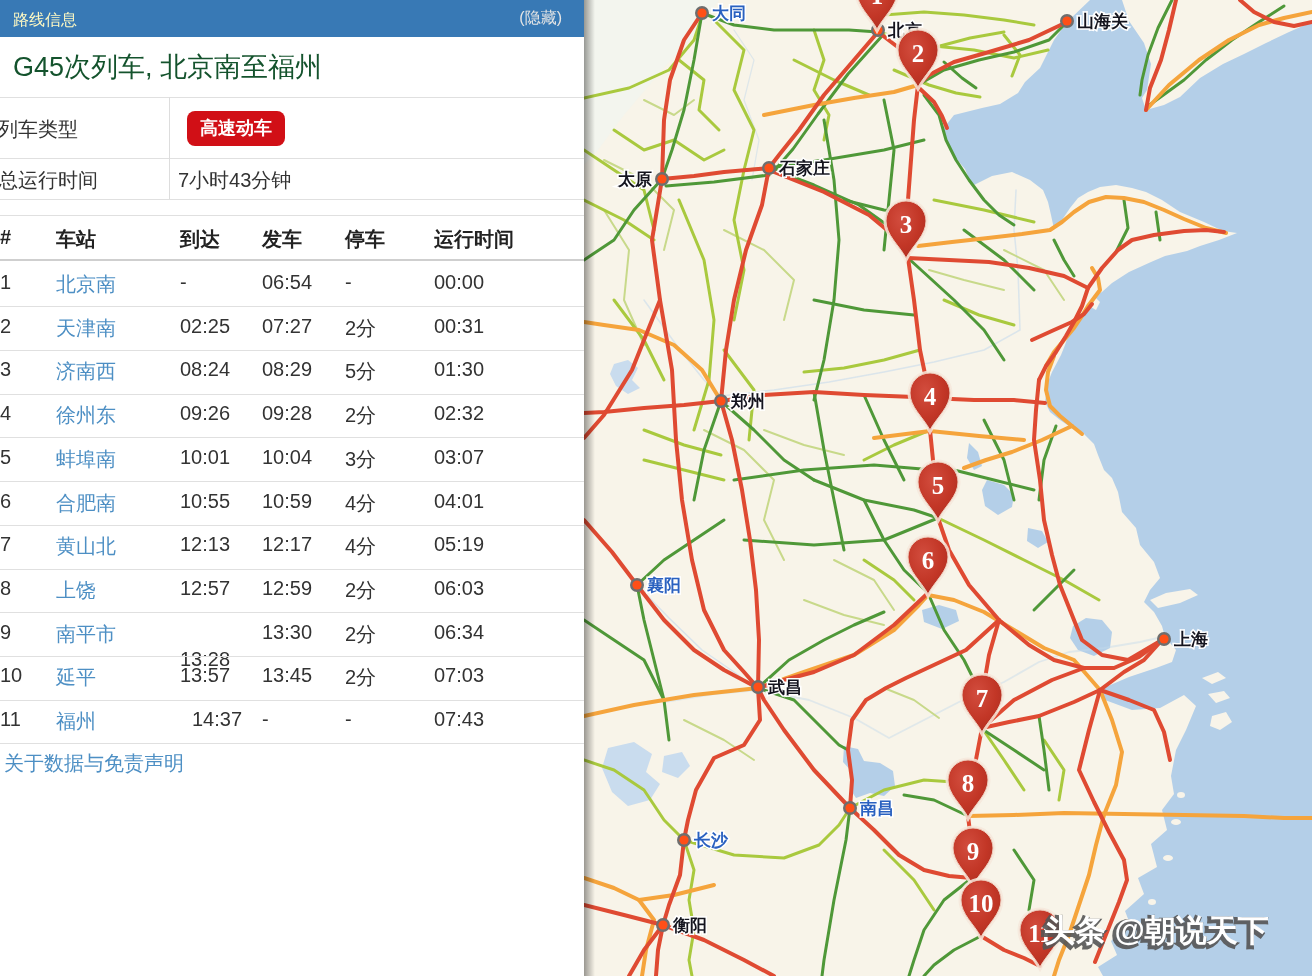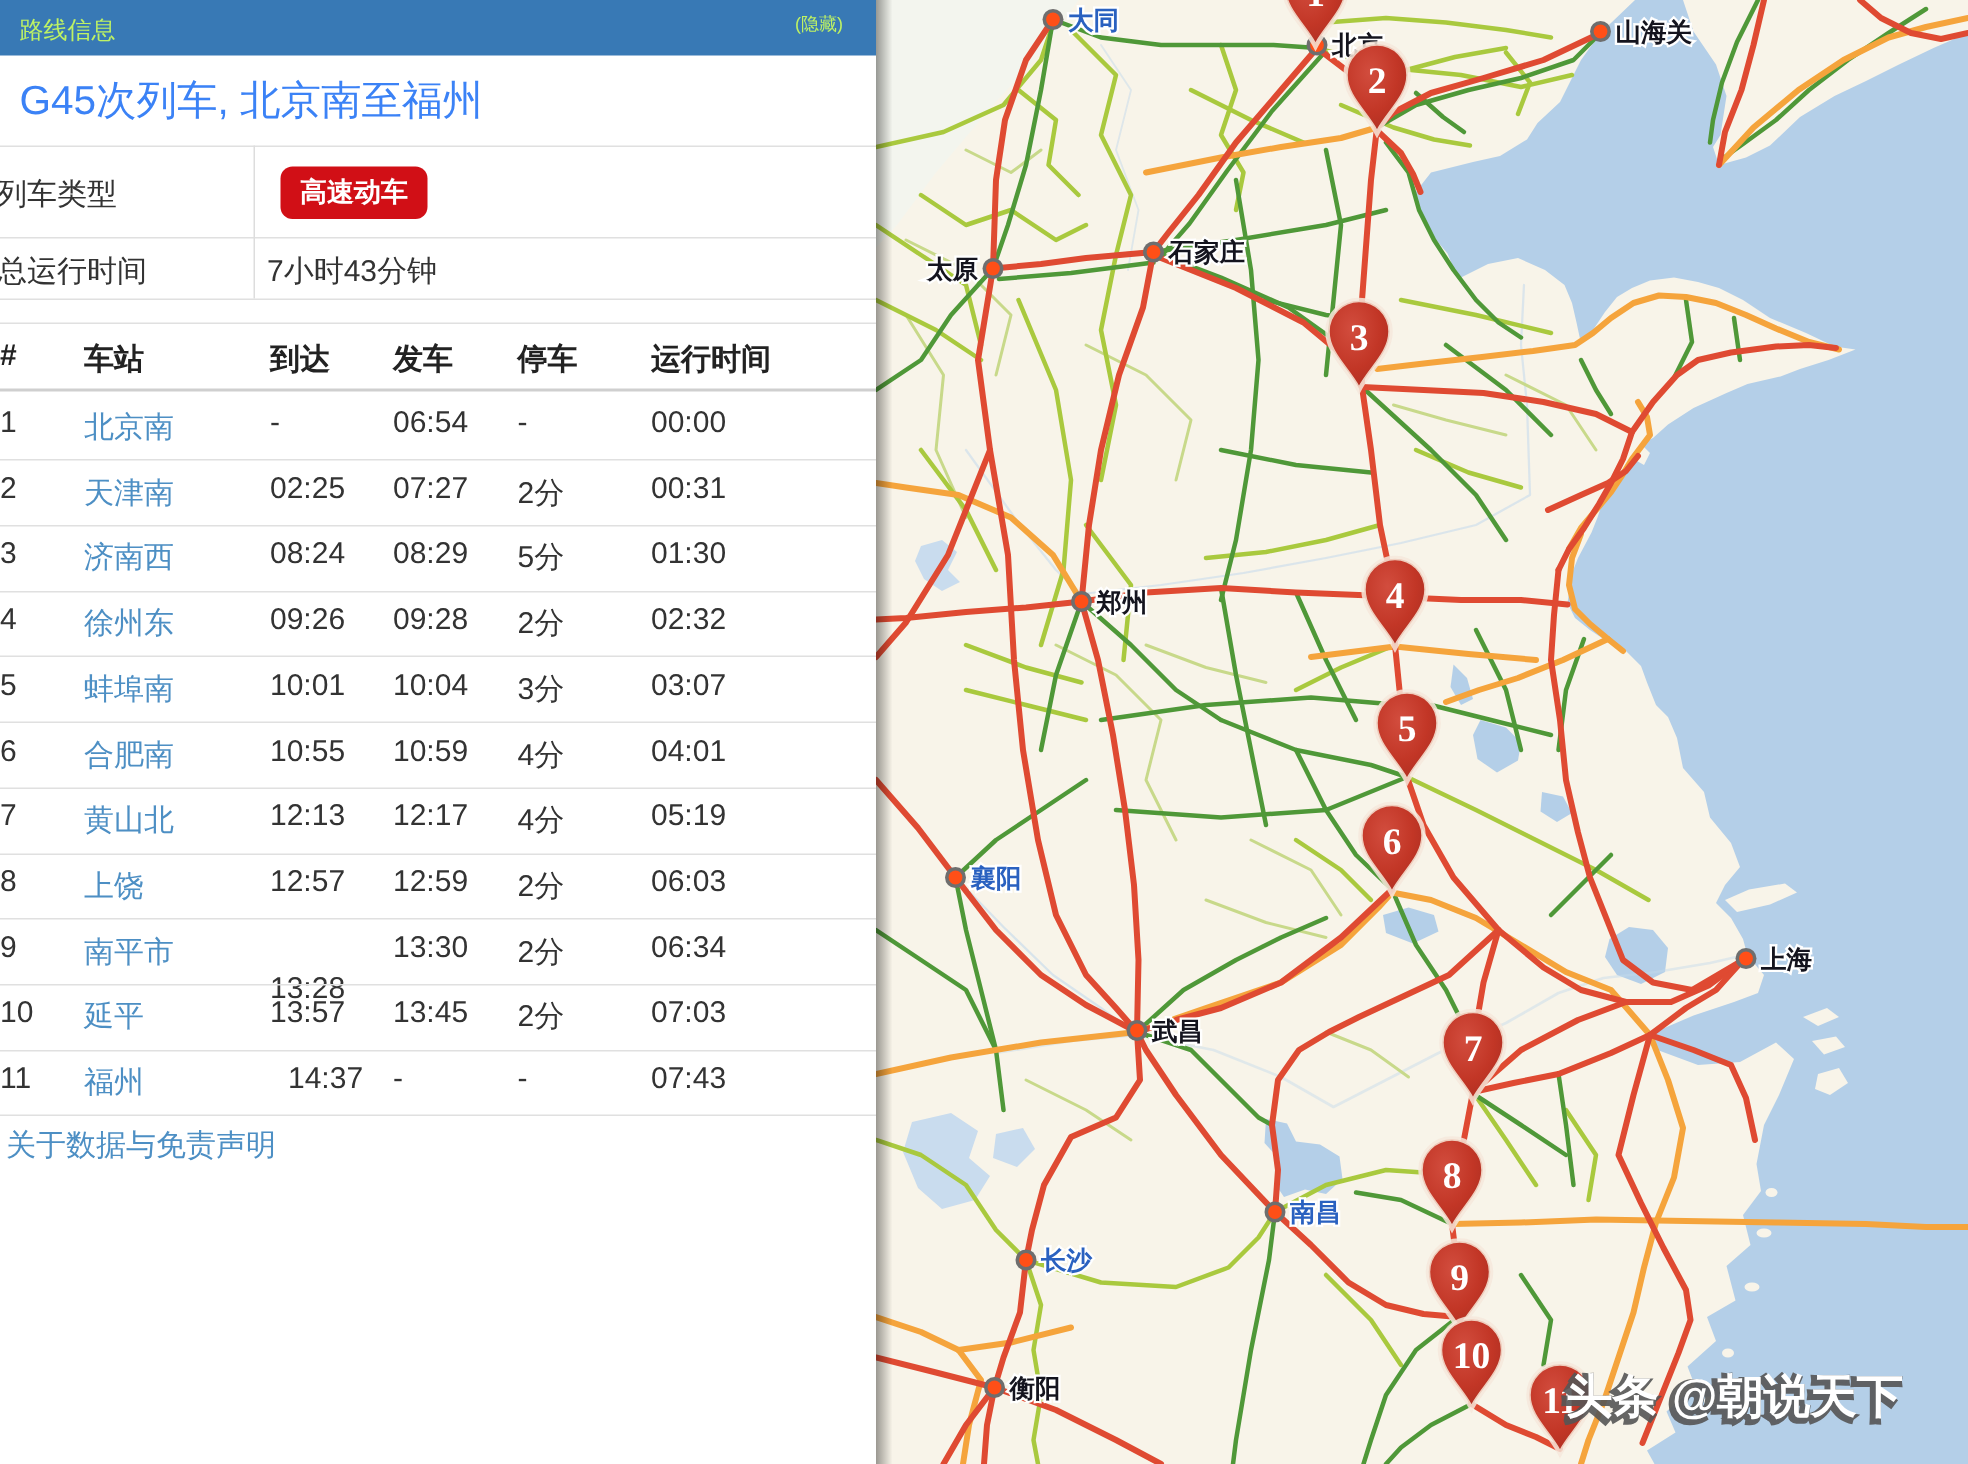--- a/index.html
+++ b/index.html
@@ -1,23 +1,23 @@
 <!DOCTYPE html>
 <html><head>
 <meta charset="utf-8">
 <style>
   html,body{margin:0;padding:0;}
   body{width:1312px;height:976px;overflow:hidden;background:#fff;
        font-family:"Liberation Sans",sans-serif;position:relative;}
   .abs{position:absolute;}
   #panel{left:0;top:0;width:584px;height:976px;background:#fff;z-index:5;}
   #hdr{left:0;top:0;width:584px;height:37px;background:#3879b5;}
-  #hdr .t1{left:13px;top:10px;color:#bef264;font-size:16px;}
-  #hdr .t2{right:22px;top:8px;color:#bef264;font-size:12px;}
-  #title{left:13px;top:52px;font-size:27px;line-height:30px;color:#3b82f6;}
+  #hdr .t1{left:13px;top:10px;color:#fef9c3;font-size:16px;}
+  #hdr .t2{right:22px;top:8px;color:#e5e5e5;font-size:16px;}
+  #title{left:13px;top:52px;font-size:27px;line-height:30px;color:#14532d;}
   .hline{height:1px;background:#e0e0e0;left:0;width:584px;}
   .vline{width:1px;background:#ddd;}
   .lab{font-size:20px;color:#333;}
   #btn{left:187px;top:111px;width:98px;height:35px;background:#d10f16;border-radius:8px;
        color:#fff;font-size:18px;font-weight:bold;text-align:center;line-height:35px;}
   .th{font-size:20px;font-weight:bold;color:#222;}
   .td{font-size:20px;color:#333;}
   .lnk{color:#4d8fc4;text-align:right;}
 </style>
 </head>

